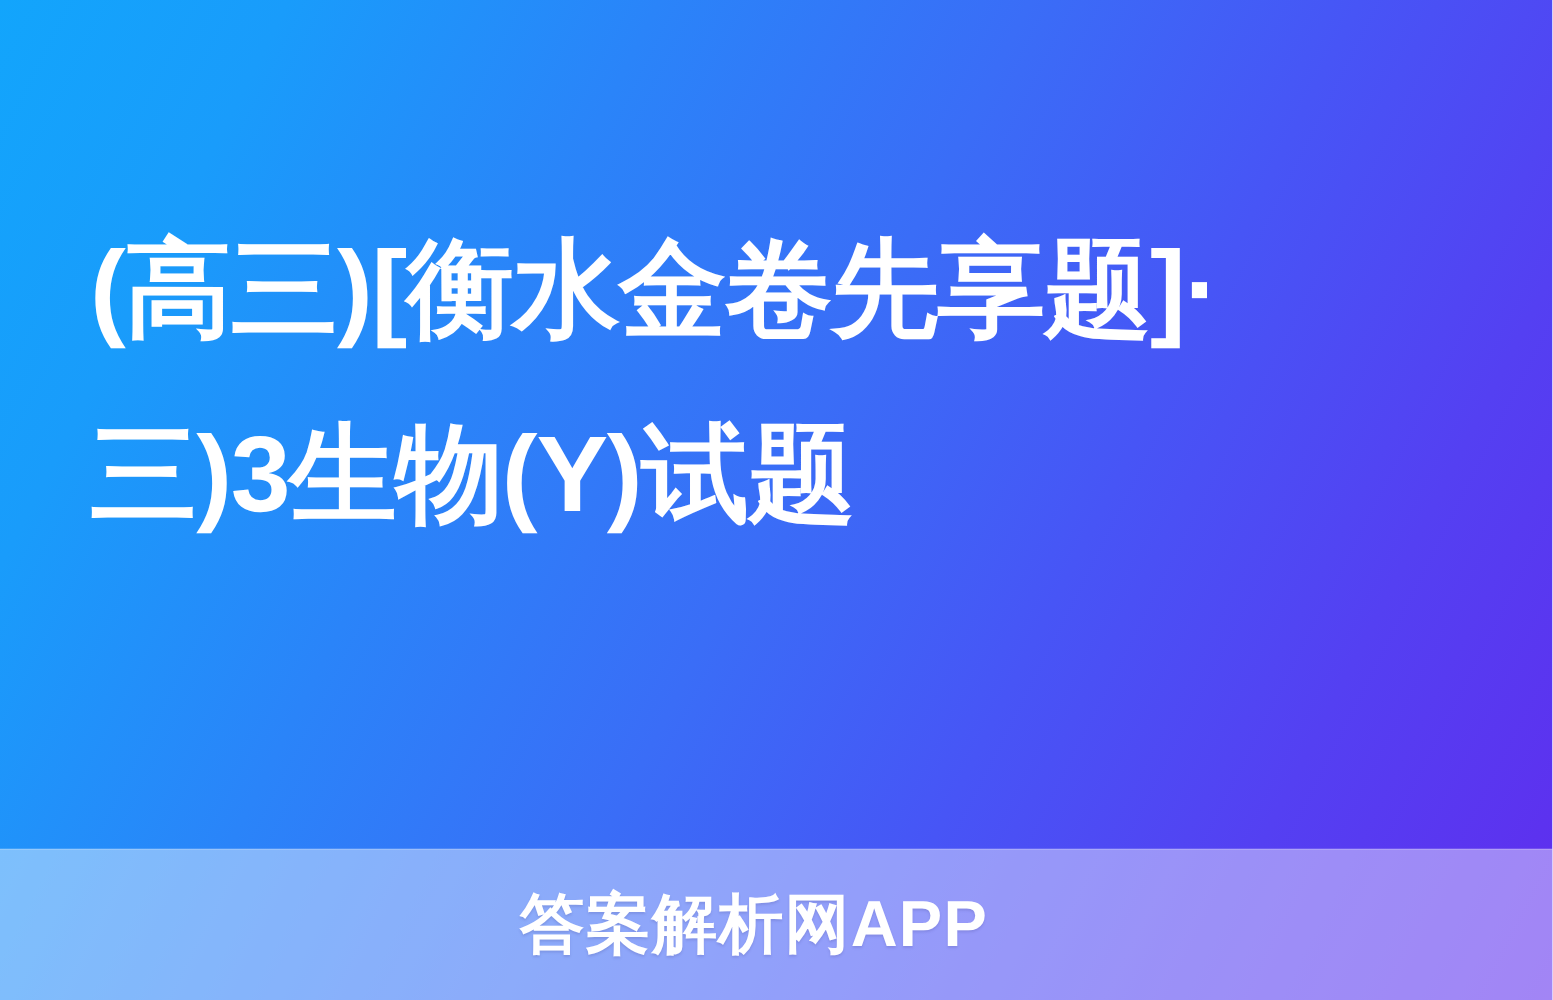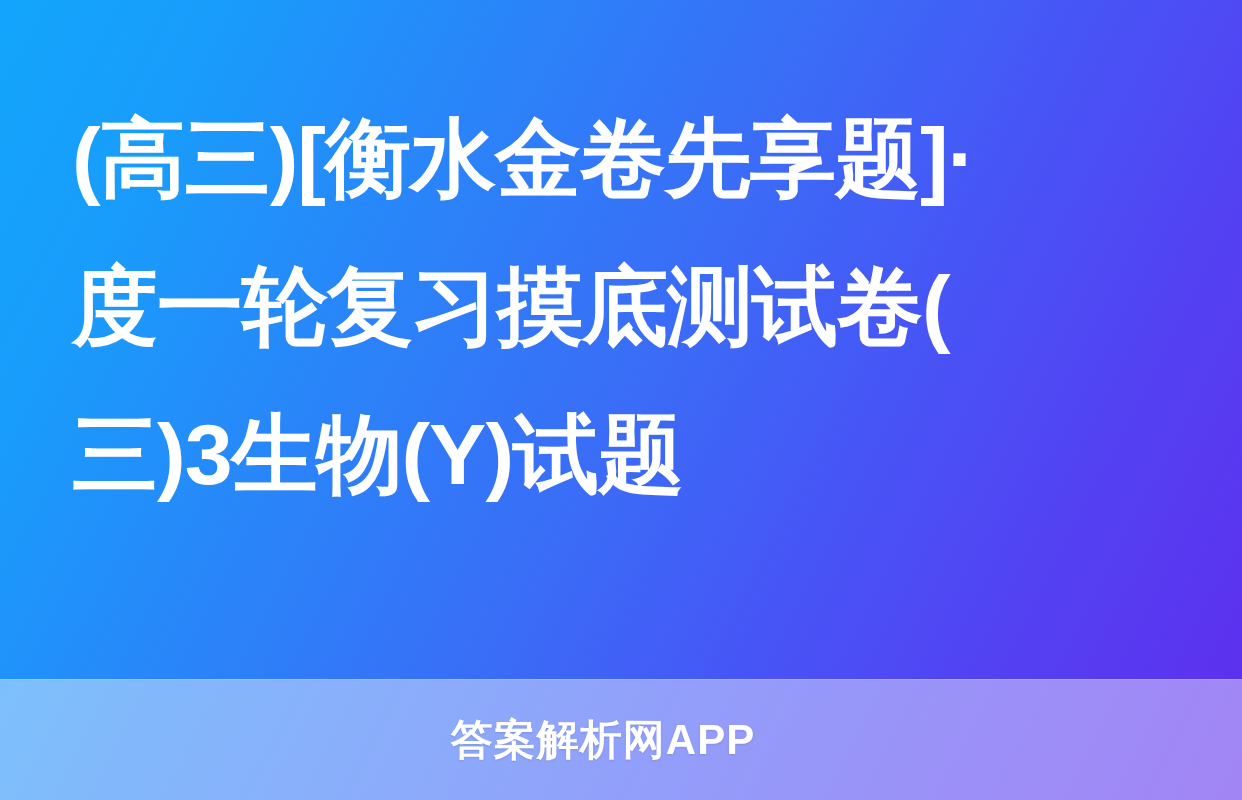--- a/index.html
+++ b/index.html
@@ -78,38 +78,37 @@
     align-items: center;
     justify-content: center;
     border-top: 1px solid rgba(255, 255, 255, 0.18);
     box-sizing: border-box;
   }
 
   #watermark-text {
     color: #ffffff;
     font-family: "Liberation Sans", "DejaVu Sans", sans-serif;
     font-weight: 700;
-    font-size: 42px;
+    font-size: 52px;
     letter-spacing: 1px;
     line-height: 1;
     white-space: nowrap;
     text-shadow: 0 1px 2px rgba(60, 60, 140, 0.18);
     transform: translateX(-18px);
   }
 </style>
 </head>
 <body>
 
 <div id="cover-card">
 
   <div id="gradient-backdrop"></div>
 
   <div id="headline-block">
     <span class="headline-line">(高三)[衡水金卷先享题]·</span>
-    <span class="headline-line">度一轮复习摸底测试卷(</span>
     <span class="headline-line">三)3生物(Y)试题</span>
   </div>
 
   <div id="watermark-band">
     <span id="watermark-text">答案解析网APP</span>
   </div>
 
 </div>
 
 </body></html>

